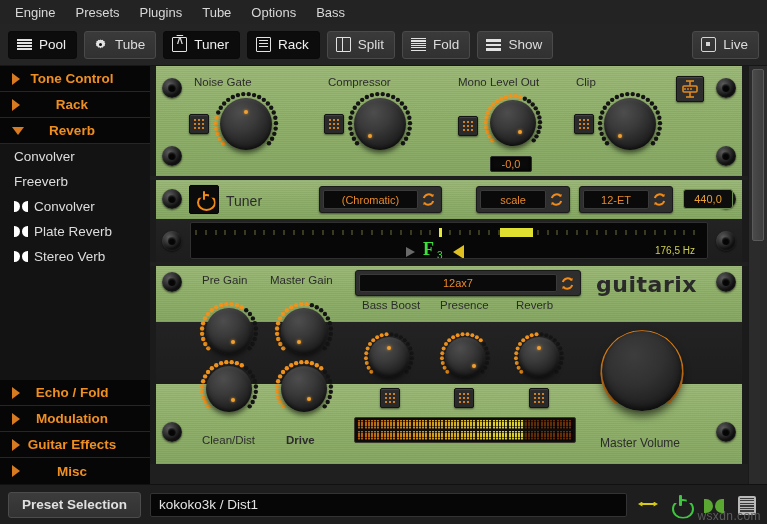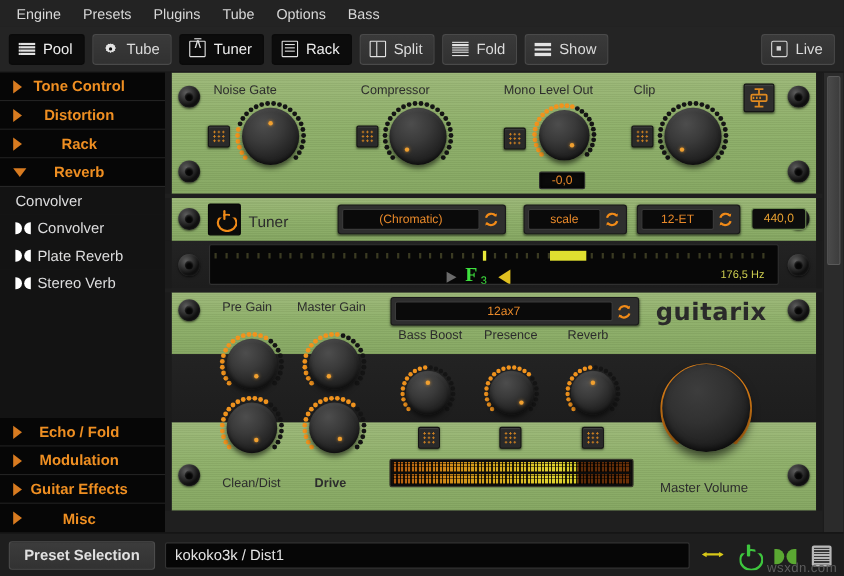--- a/index.html
+++ b/index.html
@@ -444,33 +444,32 @@
 <div class="content">
 
   <div class="sidebar">
 
     <div class="cat">
       <span class="tri closed"></span>
       <span class="lbl">Tone Control</span>
     </div>
     <div class="cat">
       <span class="tri closed"></span>
-      <span class="lbl">Distortion</span>
-    </div>
-    <div class="cat">
-      <span class="tri closed"></span>
       <span class="lbl">Rack</span>
     </div>
     <div class="cat">
       <span class="tri open"></span>
       <span class="lbl">Reverb</span>
     </div>
 
     <div class="plug">
       <span>Convolver</span>
+    </div>
+    <div class="plug">
+      <span>Freeverb</span>
     </div>
     <div class="plug">
       <span class="stereo-ic"></span>
       <span>Convolver</span>
     </div>
     <div class="plug">
       <span class="stereo-ic"></span>
       <span>Plate Reverb</span>
     </div>
     <div class="plug">
@@ -681,21 +680,21 @@
       <div class="unit">
         <div class="green" style="height:39px; position:relative;">
           <div class="jack" style="left:6px; top:9px;"></div>
           <div class="jack" style="right:6px; top:9px;"></div>
 
           <div class="pwr-btn" style="left:33px; top:5px; width:30px; height:29px;">
             <span class="pwr-glyph"></span>
           </div>
           <div class="lbl-dark" style="left:70px; top:13px; font-size:14px;">Tuner</div>
 
-          <div class="combo-wrap" style="left:151px; top:6px; width:153px; height:27px;">
+          <div class="combo-wrap" style="left:163px; top:6px; width:123px; height:27px;">
             <div class="field">(Chromatic)</div>
             <div class="refresh">
               <svg width="15" height="15" viewBox="0 0 16 16">
                   <path d="M12.5 4.5A5.5 5.5 0 0 0 3 6.4" fill="none" stroke="#f08a18" stroke-width="2.1"></path>
                   <path d="M3.5 11.5A5.5 5.5 0 0 0 13 9.6" fill="none" stroke="#f08a18" stroke-width="2.1"></path>
                   <path d="M13.6 2.2l-.6 3.2-3-1.3z" fill="#f08a18"></path>
                   <path d="M2.4 13.8l.6-3.2 3 1.3z" fill="#f08a18"></path>
                 </svg>
             </div>
           </div>

